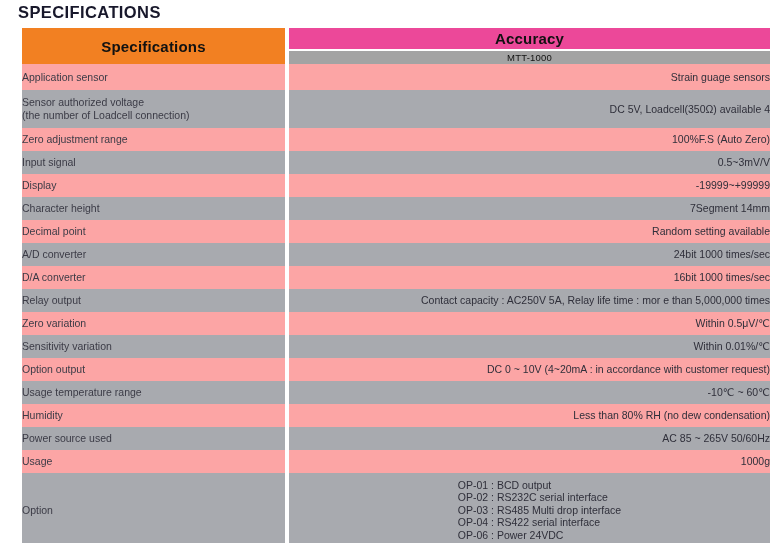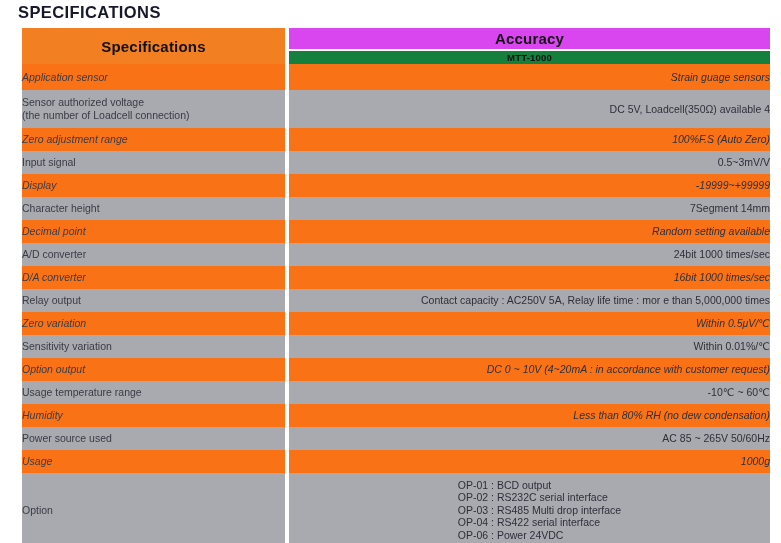--- a/index.html
+++ b/index.html
@@ -57,49 +57,49 @@
   .hdr-spec {
     background: #F28022;
     color: #111111;
     font-size: 15px;
     font-weight: bold;
     text-align: center;
     height: 36px;
     letter-spacing: 0.2px;
   }
   .hdr-acc-main {
-    background: #d946ef;
+    background: #ec4899;
     color: #111111;
     font-size: 15px;
     font-weight: bold;
     text-align: center;
     height: 21px;
     letter-spacing: 0.2px;
   }
   .hdr-acc-sub {
-    background: #15803d;
+    background: #a3a3a3;
     color: #111111;
     font-size: 9.5px;
-    font-weight: bold;
+    font-weight: normal;
     text-align: center;
     height: 13px;
     letter-spacing: 0.2px;
   }
   .hdr-rule {
     height: 2px;
     background: #ffffff;
     line-height: 0;
     font-size: 0;
   }
   .gapcell {
     background: #ffffff;
   }
 
   
-  .rw-light { background: #f97316; font-style: italic; }
+  .rw-light { background: #fca5a5; }
   .rw-dark  { background: #A8AAAF; }
 
   .cell-label {
     color: #3b3b46;
     font-size: 10.5px;
     text-align: left;
     padding-left: 22px;
     line-height: 13px;
   }
   .cell-value {

